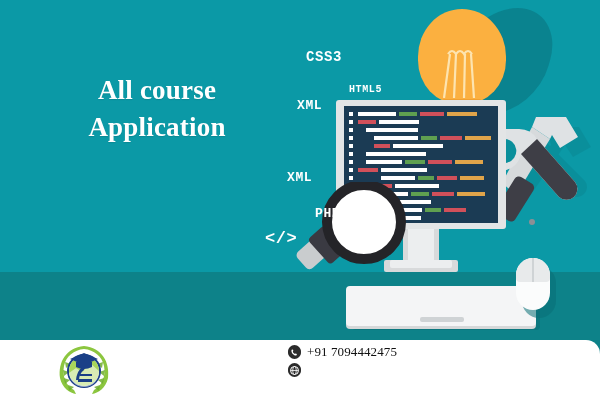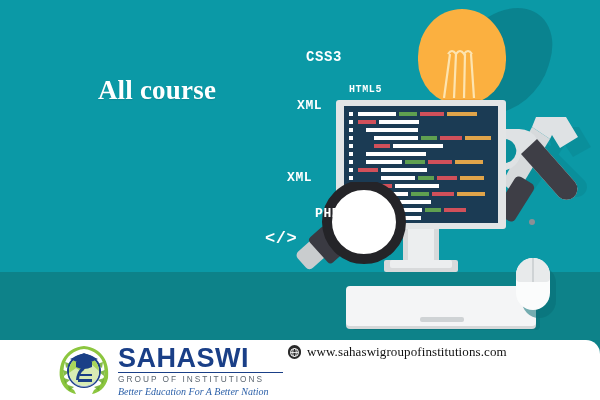--- a/index.html
+++ b/index.html
@@ -428,20 +428,21 @@
   </div>
   <div class="kb-space"></div>
 
   <div class="mouse-shadow"></div>
   <div class="mouse-body"></div>
   <div class="mouse-top"></div>
   <div class="mouse-div"></div>
 
   <div class="headline">
     <span class="hl-line">All course</span>
+    <span class="hl-line">Application</span>
   </div>
 
   <div class="code-tag tag-css3">CSS3</div>
   <div class="code-tag tag-html5">HTML5</div>
   <div class="code-tag tag-xml1">XML</div>
   <div class="code-tag tag-xml2">XML</div>
   <div class="code-tag tag-php">PHP</div>
   <div class="code-tag tag-slash">&lt;/&gt;</div>
 
   <div class="footer"></div>
@@ -459,33 +460,36 @@
     <circle cx="28" cy="29" r="15" fill="#ffffff"></circle>
     <path d="M13 29 a15 15 0 0 1 30 0 a15 15 0 0 1 -30 0 z" fill="#a8d65a"></path>
     <path d="M13 31 a15 15 0 0 0 30 -2 l-9 -8 -8 9 -6 -4 z" fill="#ffffff" opacity=".55"></path>
     <path d="M20 38 c1 -9 5 -13 10 -15 l-2 5 c-3 2 -5 6 -5 10 z" fill="#1a3f87"></path>
     <path d="M22 40 l14 0 0 -3 -14 0 z M24 34 l12 0 0 -2 -12 0 z" fill="#1a3f87"></path>
     <path d="M28 11 L42 17 L28 23 L14 17 Z" fill="#1a3f87"></path>
     <rect x="27" y="17" width="1.6" height="8" fill="#1a3f87"></rect>
     <path d="M20 20 L36 20 L36 25 Q28 29 20 25 Z" fill="#1a3f87"></path>
   </svg>
 
-  <div class="brand">
-    <div class="brand-name">SAHASWI</div>
-    <div class="brand-sub">GROUP OF INSTITUTIONS</div>
-    <div class="brand-tag">Better Education For A Better Nation</div>
-  </div>
 
   <div class="contacts">
+    <div class="contact-row">
+      <span class="contact-icon">
+        <svg viewBox="0 0 13 13" width="13" height="13">
+          <circle cx="6.5" cy="6.5" r="6.5" fill="#2b2b2b"></circle>
+          <path d="M4.2 3.6 c1.6 0 1.1 1.6 .7 2 c-.3 .4 .9 1.9 1.6 2.2 c.5 .2 1.7 -.9 2.3 .5 c.4 1 -1.1 1.5 -2 1.1 c-1.9 -.8 -3.6 -2.8 -3.4 -4.6 c.1 -.8 .4 -1.2 .8 -1.2 z" fill="#ffffff"></path>
+        </svg>
+      </span>
+      <span class="contact-text">+91 7094442475</span>
+    </div>
     <div class="contact-row">
       <span class="contact-icon">
         <svg viewBox="0 0 13 13" width="13" height="13">
           <circle cx="6.5" cy="6.5" r="6.5" fill="#2b2b2b"></circle>
           <circle cx="6.5" cy="6.5" r="4" fill="none" stroke="#ffffff" stroke-width="1"></circle>
           <ellipse cx="6.5" cy="6.5" rx="1.8" ry="4" fill="none" stroke="#ffffff" stroke-width=".8"></ellipse>
           <path d="M2.6 6.5 L10.4 6.5" stroke="#ffffff" stroke-width=".8"></path>
         </svg>
       </span>
-      <span class="contact-text">www.sahaswigroupofinstitutions.com</span>
     </div>
   </div>
 
 </div>
 
 </body></html>

